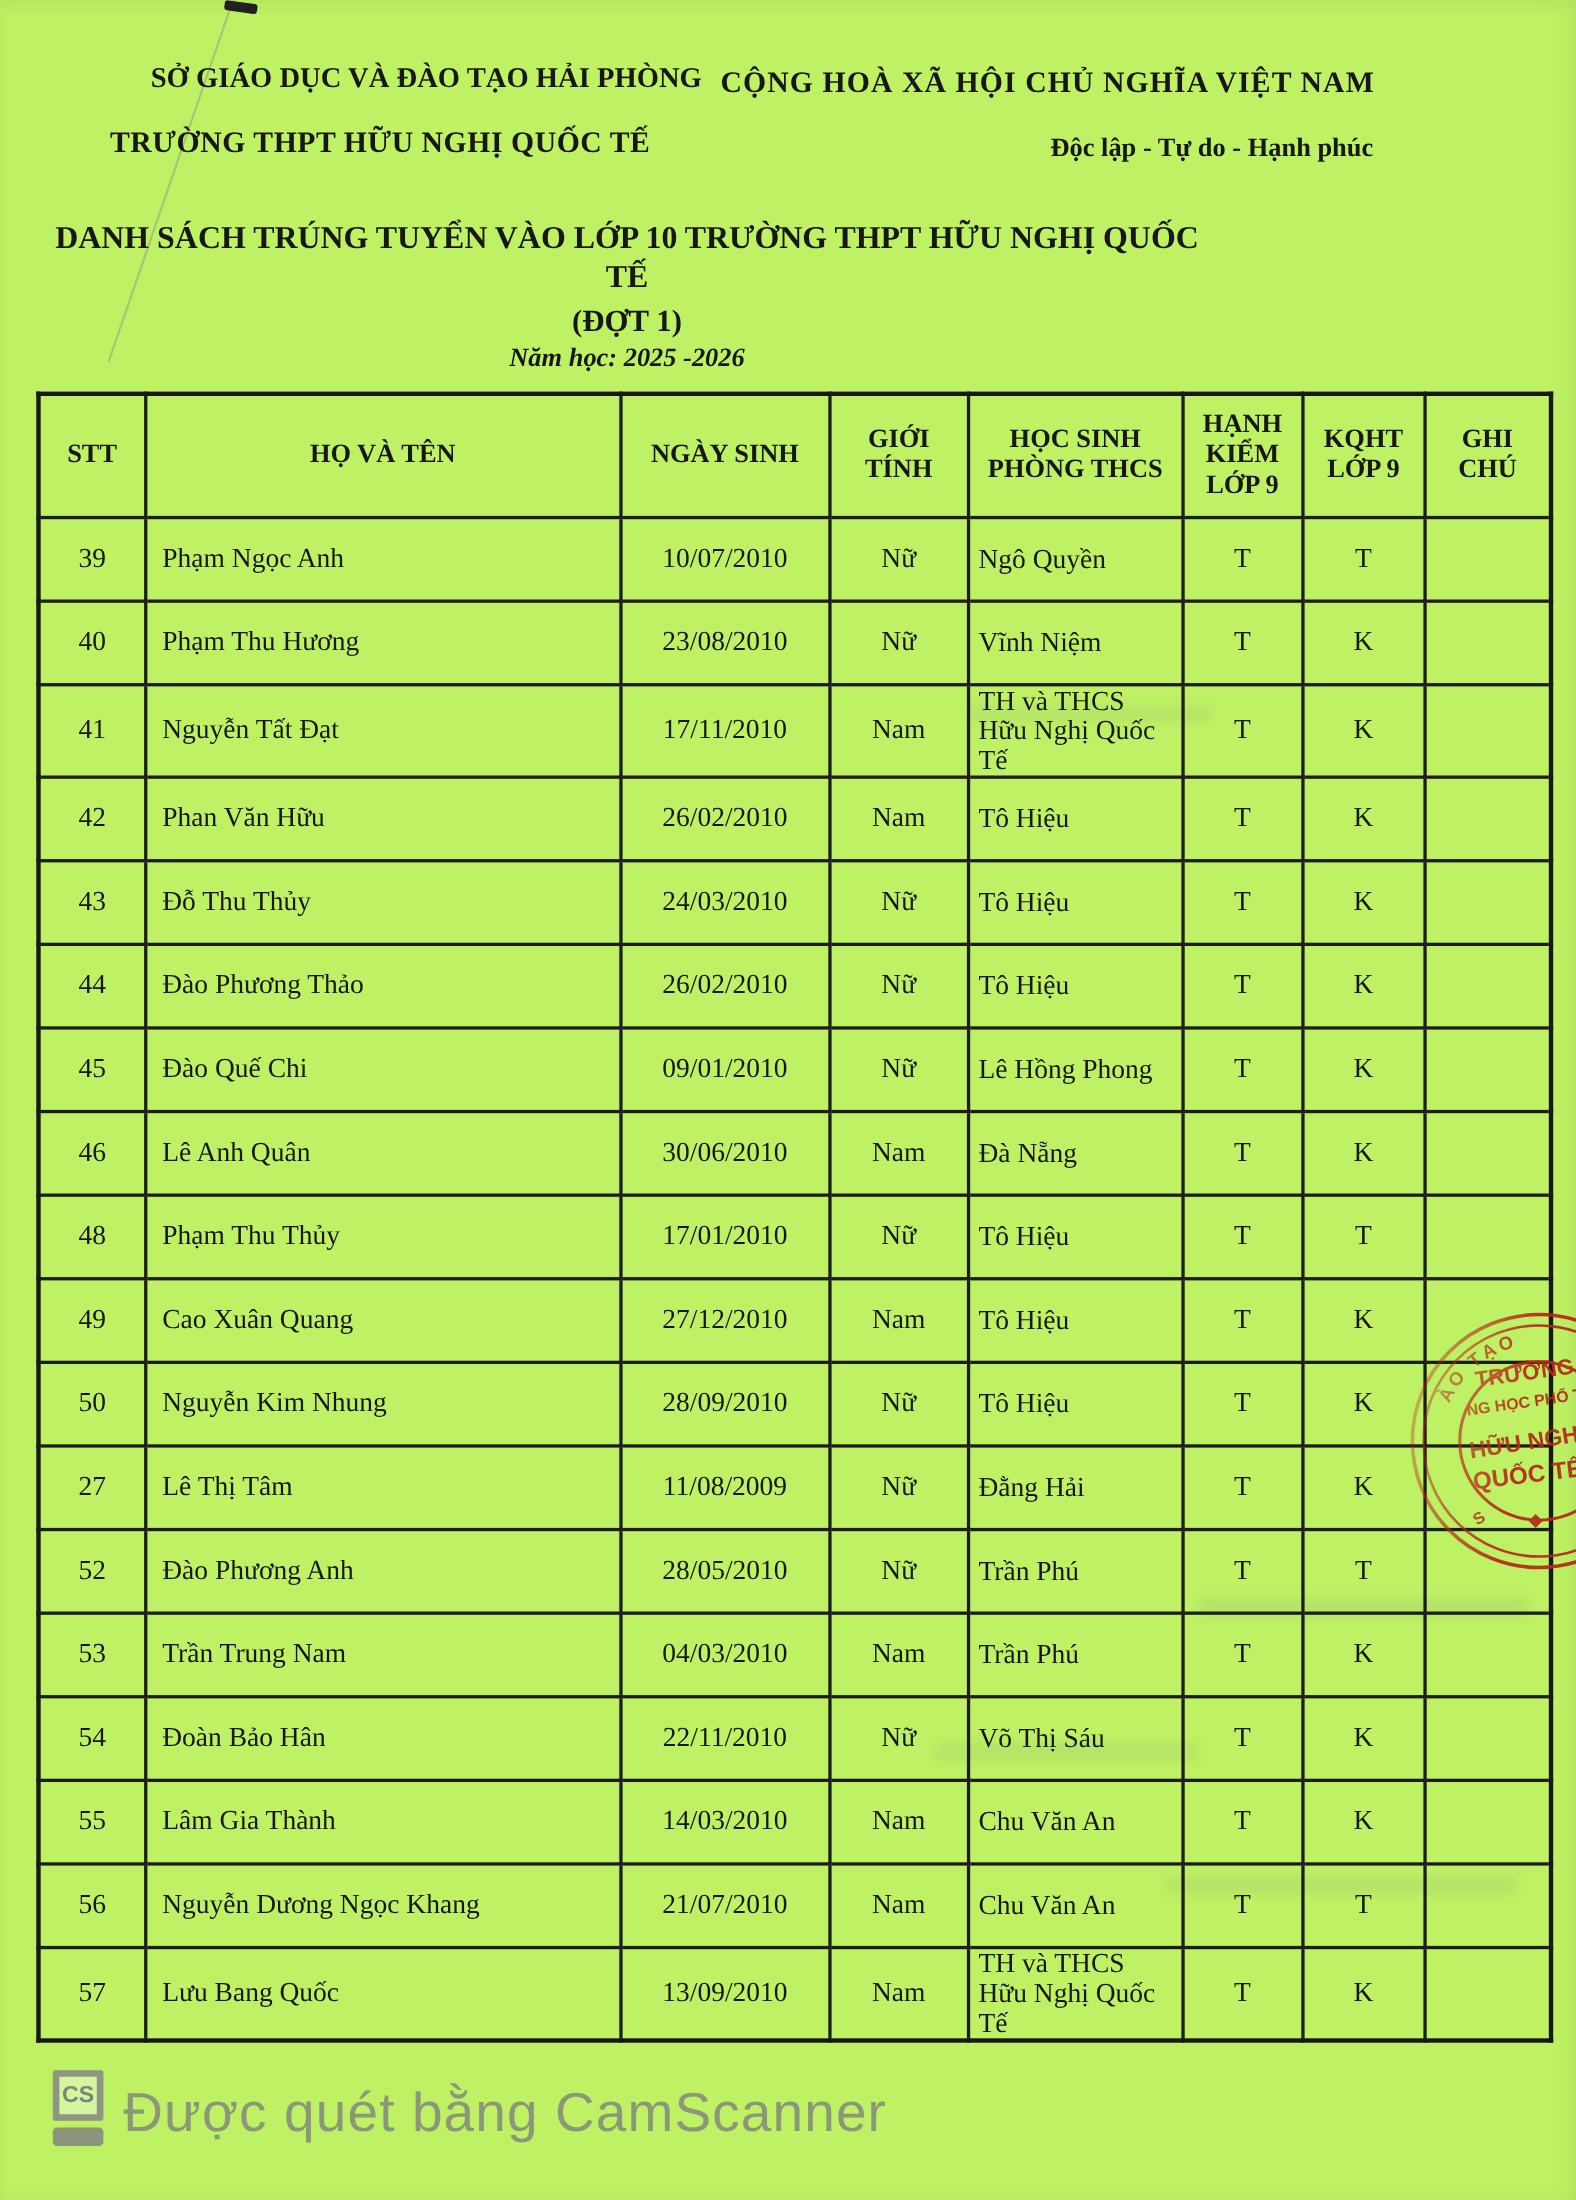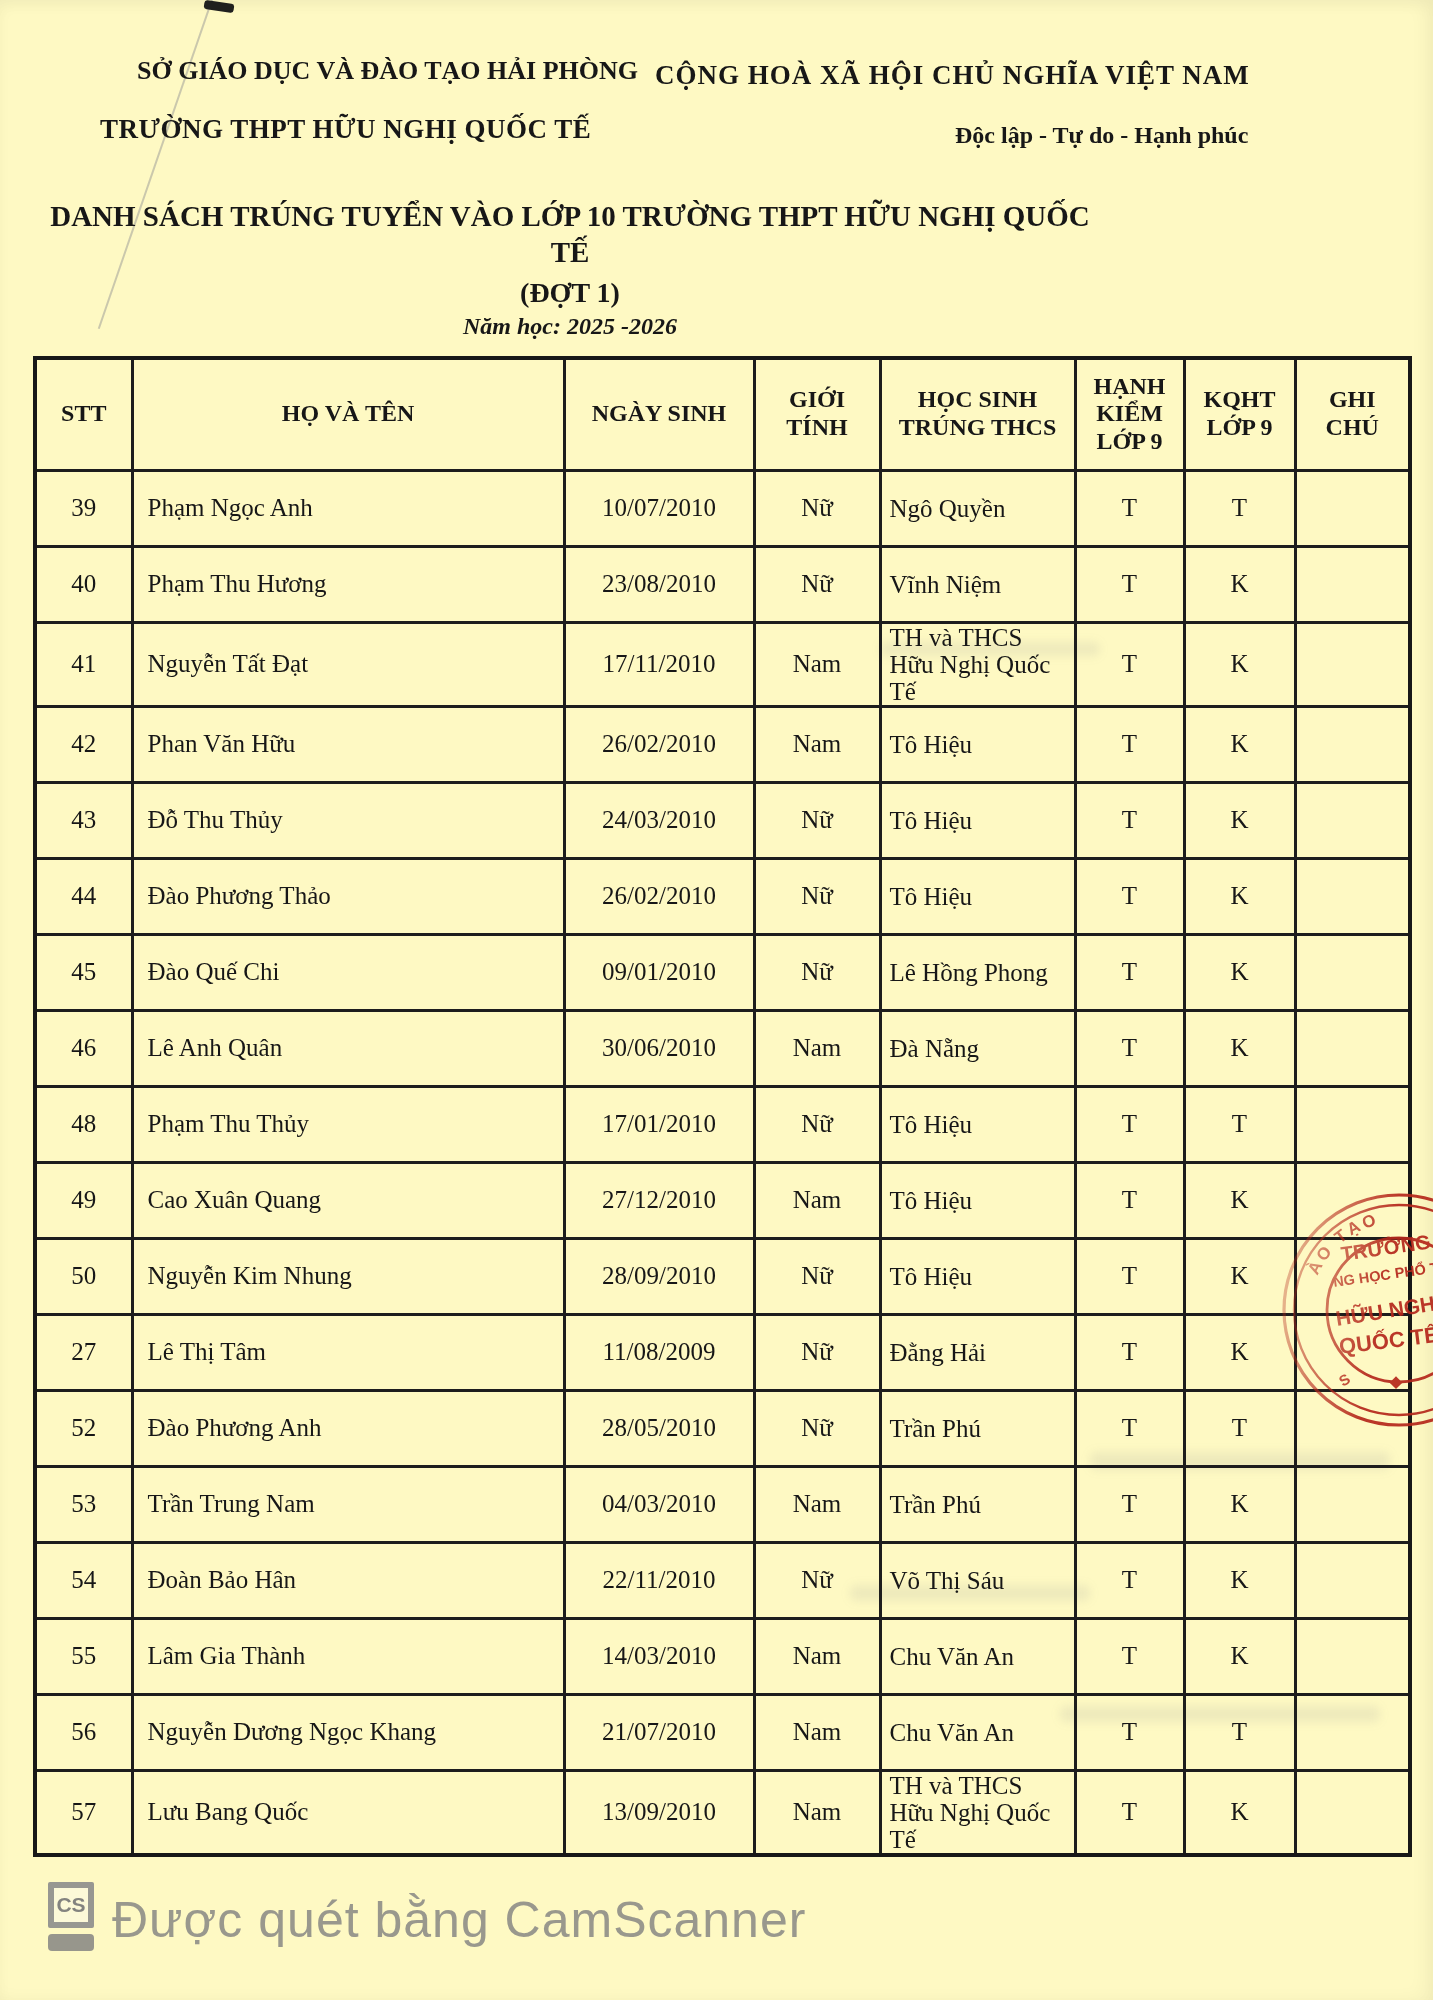--- a/index.html
+++ b/index.html
@@ -1,18 +1,18 @@
 <!DOCTYPE html>
 <html><head>
 <meta charset="utf-8">
 <style>
   html,body{margin:0;padding:0;background:#e8e8e8;}
   .page{
     position:relative;width:1433px;height:2000px;margin:0 auto;
-    background:#fef9c3;overflow:hidden;
+    background:#bef264;overflow:hidden;
     font-family:"Liberation Serif","DejaVu Serif",serif;color:#171717;
     box-shadow:inset -8px 0 18px rgba(0,0,0,0.04), inset 0 6px 14px rgba(0,0,0,0.03);
   }
   .abs{position:absolute;}
   
   .org-line{font-weight:bold;white-space:nowrap;}
   .hl1{left:137px;top:56px;font-size:26px;}
   .hl2{left:100px;top:114px;font-size:27px;letter-spacing:0.5px;}
   .hr1{left:655px;top:60px;font-size:27px;letter-spacing:1px;}
   .hr2{left:955px;top:122px;font-size:24px;}
@@ -94,21 +94,21 @@
           <col style="width:109px">
           <col style="width:111px">
           <col style="width:115px">
       </colgroup>
       <thead>
         <tr>
           <th>STT</th>
           <th>HỌ VÀ TÊN</th>
           <th>NGÀY SINH</th>
           <th>GIỚI TÍNH</th>
-          <th>HỌC SINH TRÚNG THCS</th>
+          <th>HỌC SINH PHÒNG THCS</th>
           <th>HẠNH KIỂM LỚP 9</th>
           <th>KQHT LỚP 9</th>
           <th>GHI CHÚ</th>
         </tr>
       </thead>
       <tbody>
         <tr>
           <td class="c-stt">39</td>
           <td class="c-name">Phạm Ngọc Anh</td>
           <td class="c-dob">10/07/2010</td>

